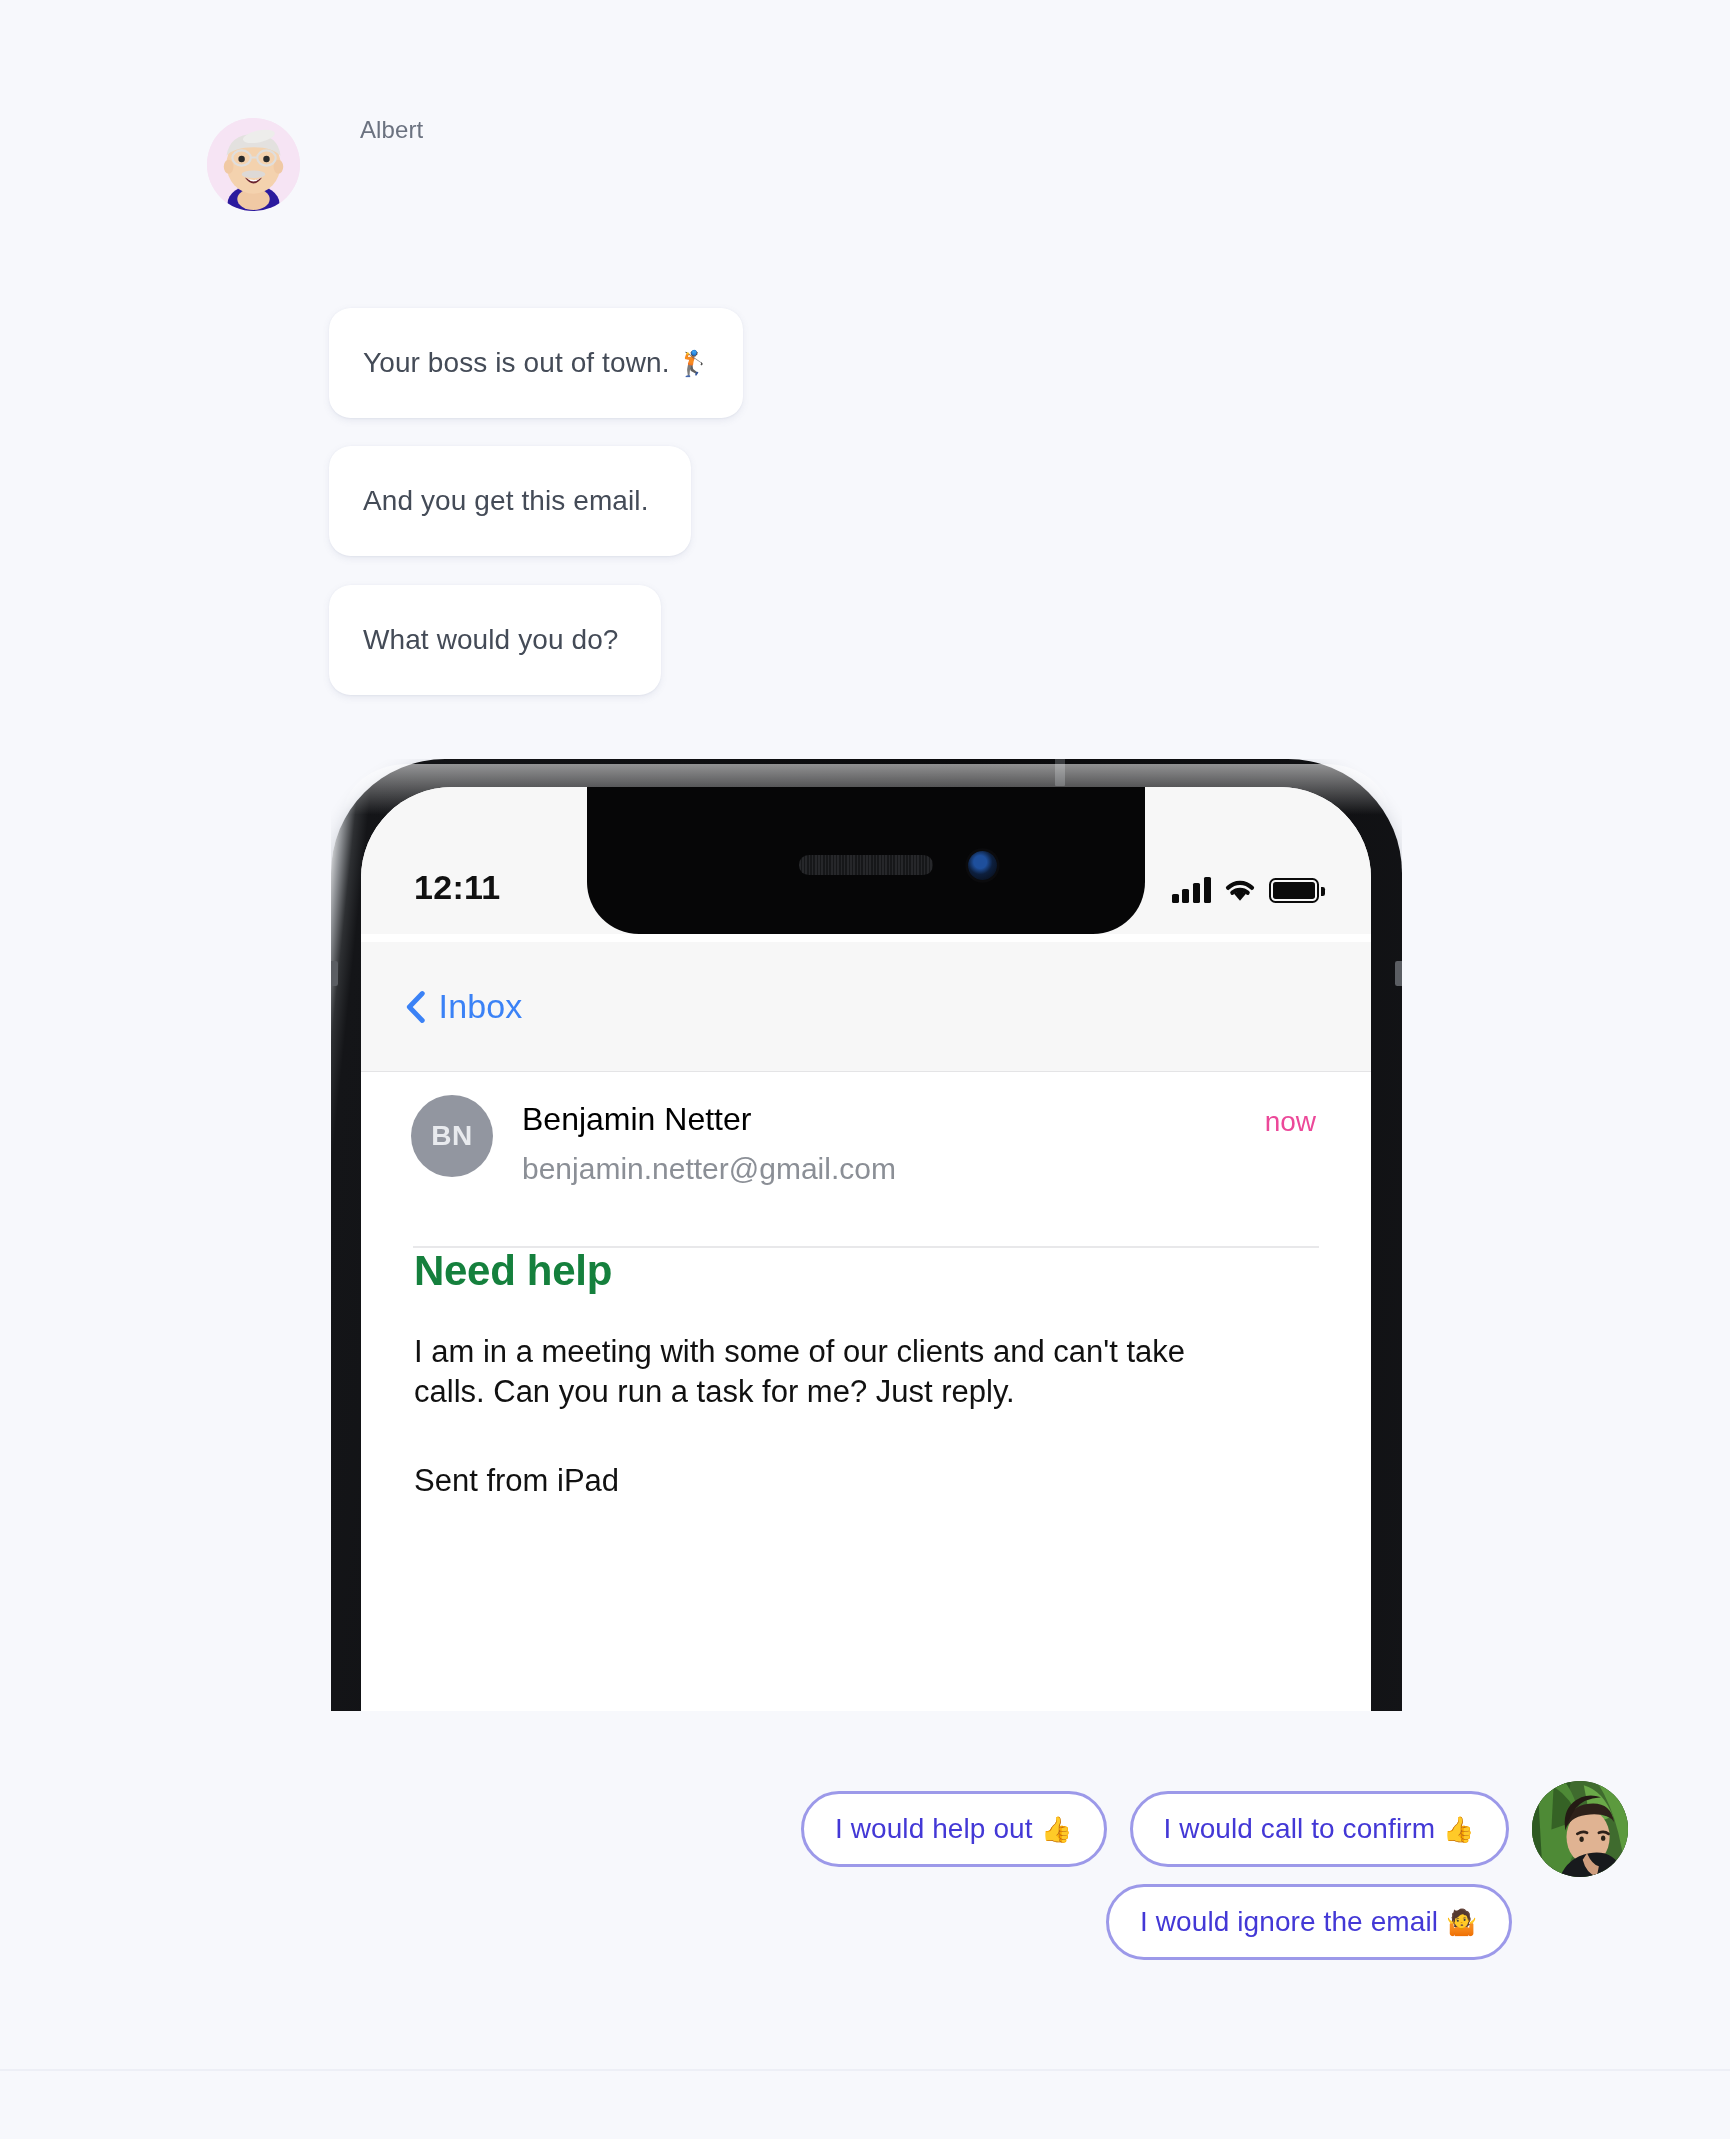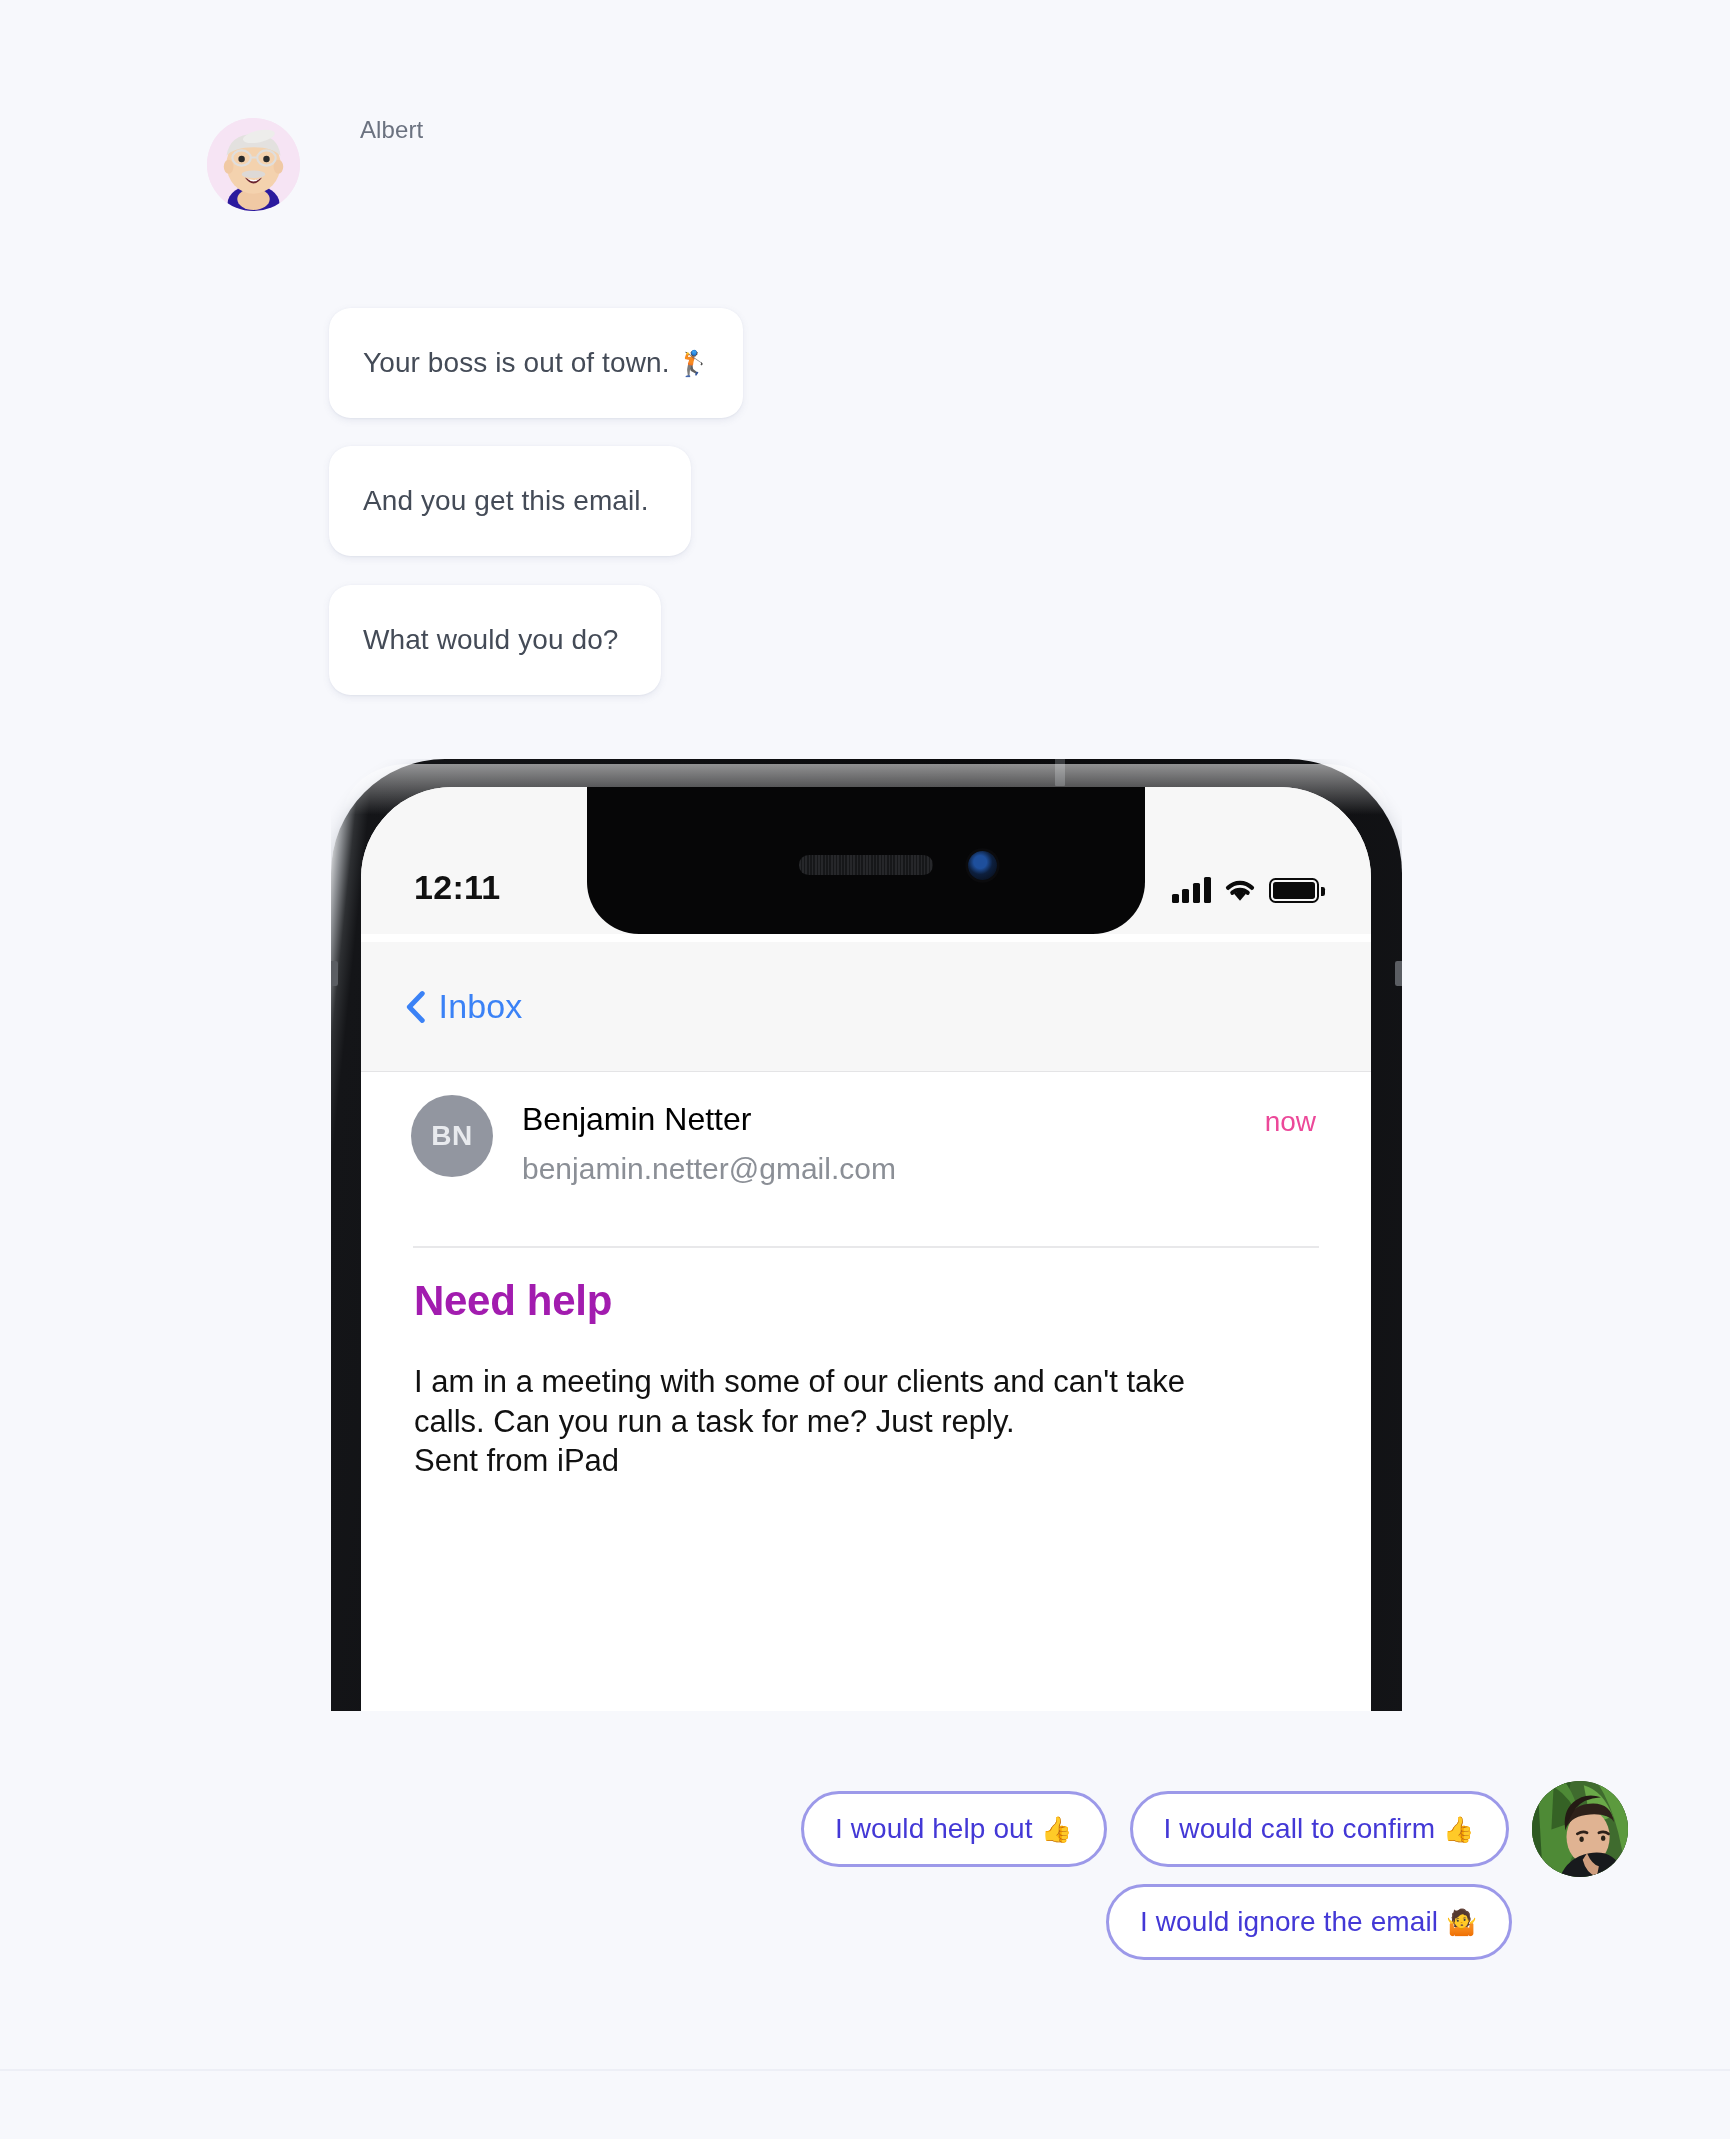--- a/index.html
+++ b/index.html
@@ -289,34 +289,34 @@
   .mail-body {
     position: absolute;
     left: 0; top: 460px;
     width: 100%;
     padding: 0 53px;
     z-index: 2;
   }
   .mail-subject {
     font-size: 42px;
     font-weight: 700;
-    color: #a21caf;
+    color: #15803d;
     letter-spacing: -0.3px;
-    margin-top: 30px;
   }
   .mail-text {
     font-size: 31px;
     line-height: 1.30;
     color: #111;
     margin-top: 37px;
     max-width: 779px;
   }
   .mail-signature {
     font-size: 31px;
     color: #111;
+    margin-top: 50px;
   }
 
   
   .reply-row {
     position: absolute;
     display: flex;
     align-items: center;
     gap: 23px;
   }
   #row-a { right: 103px; top: 1781px; }

